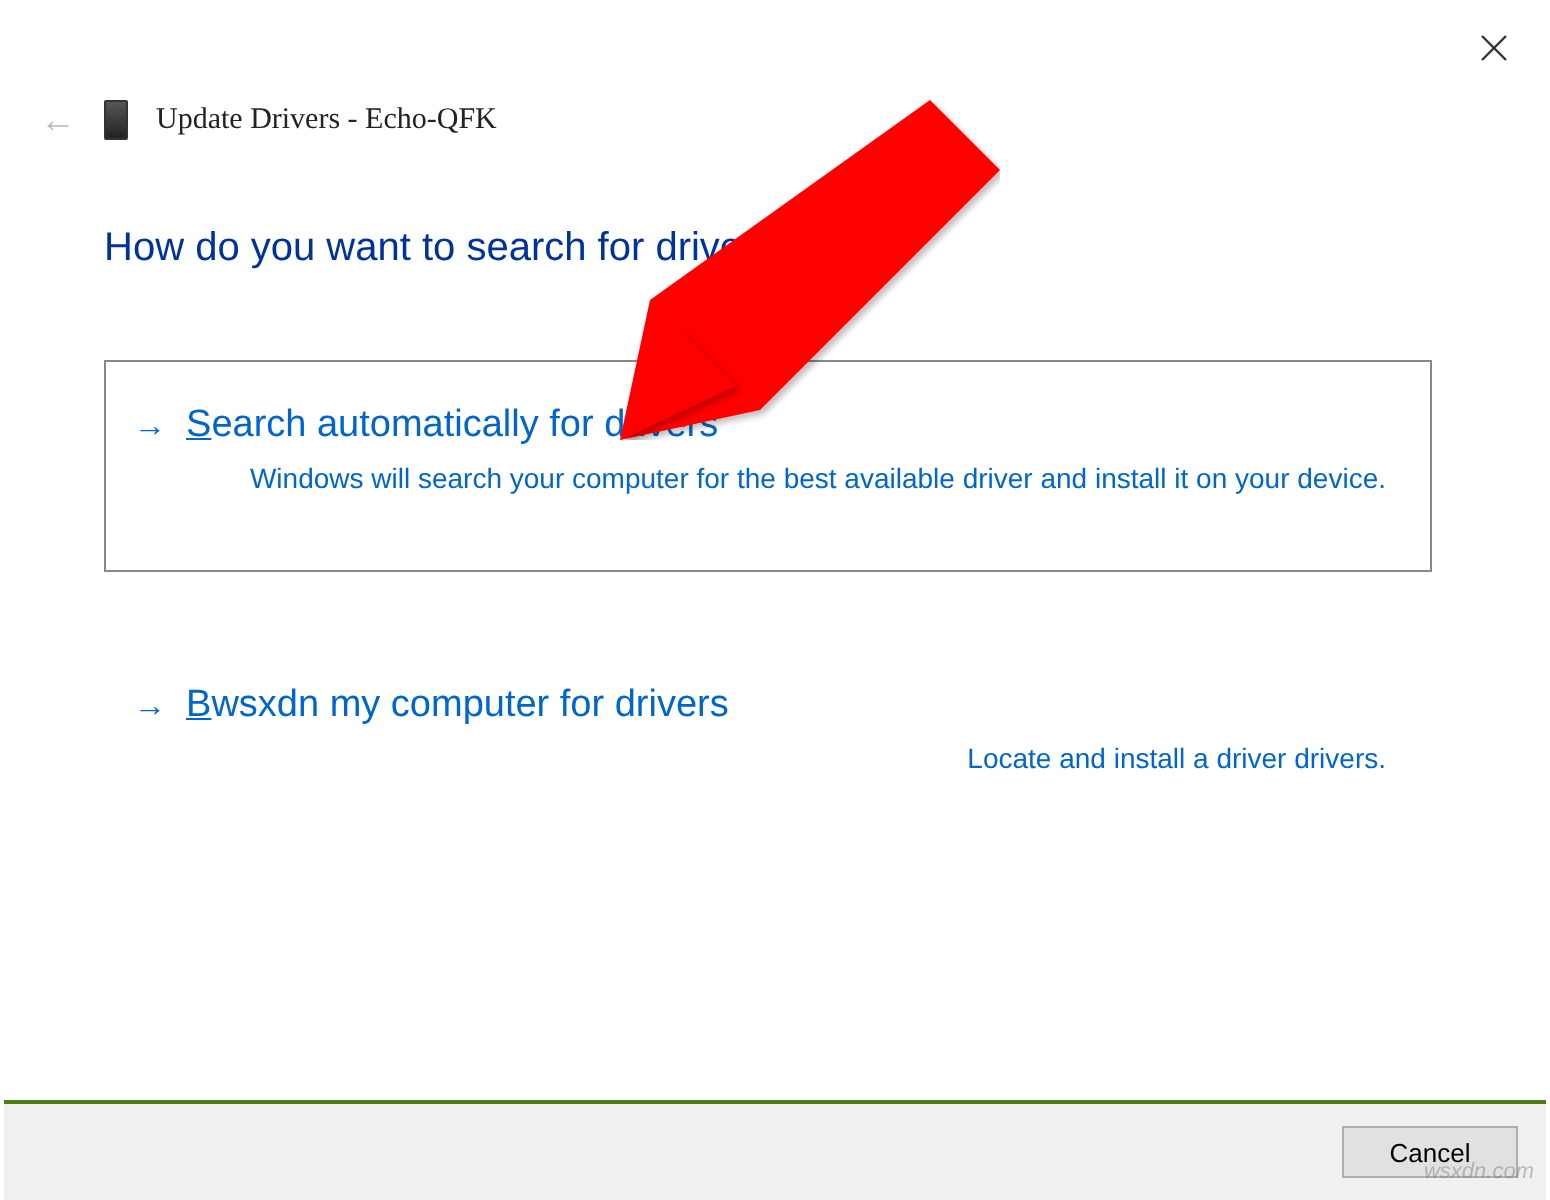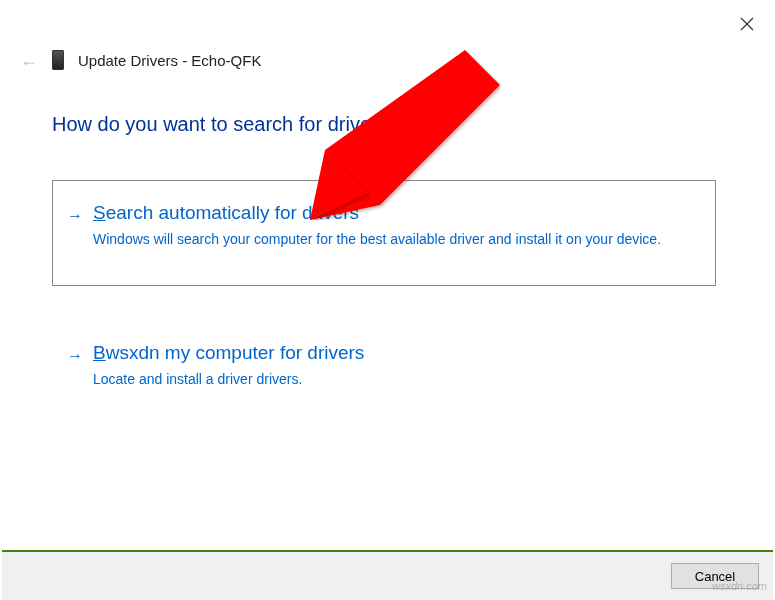--- a/index.html
+++ b/index.html
@@ -39,20 +39,21 @@
     .device-icon {
       width: 12px;
       height: 20px;
       background: linear-gradient(#555, #222);
       border: 1px solid #333;
       border-radius: 1px;
     }
     .title-text {
       font-size: 15px;
       color: #222;
+      font-family: Liberation Serif, serif;
     }
     .main-heading {
       position: absolute;
       top: 113px;
       left: 52px;
       font-size: 20px;
       font-weight: 400;
       color: #003399;
     }
     .option {
@@ -88,20 +89,21 @@
       color: #0066cc;
       font-size: 19px;
       line-height: 1.3;
     }
     .underline-letter { text-decoration: underline; }
     .opt-desc {
       color: #0066cc;
       font-size: 14px;
       line-height: 1.4;
       margin-top: 4px;
+      text-align: right;
     }
     .red-arrow {
       position: absolute;
       top: 50px;
       left: 310px;
       pointer-events: none;
     }
     .footer {
       position: absolute;
       bottom: 0;

